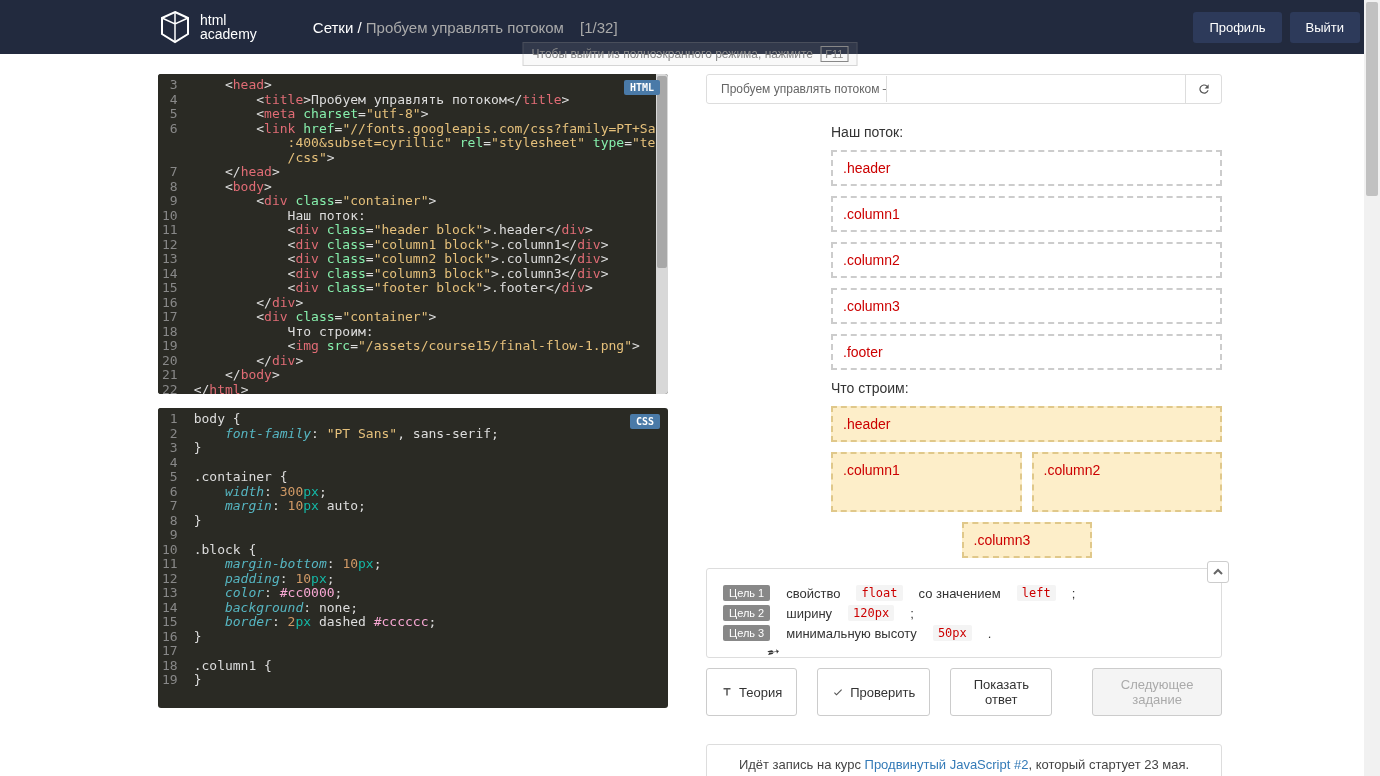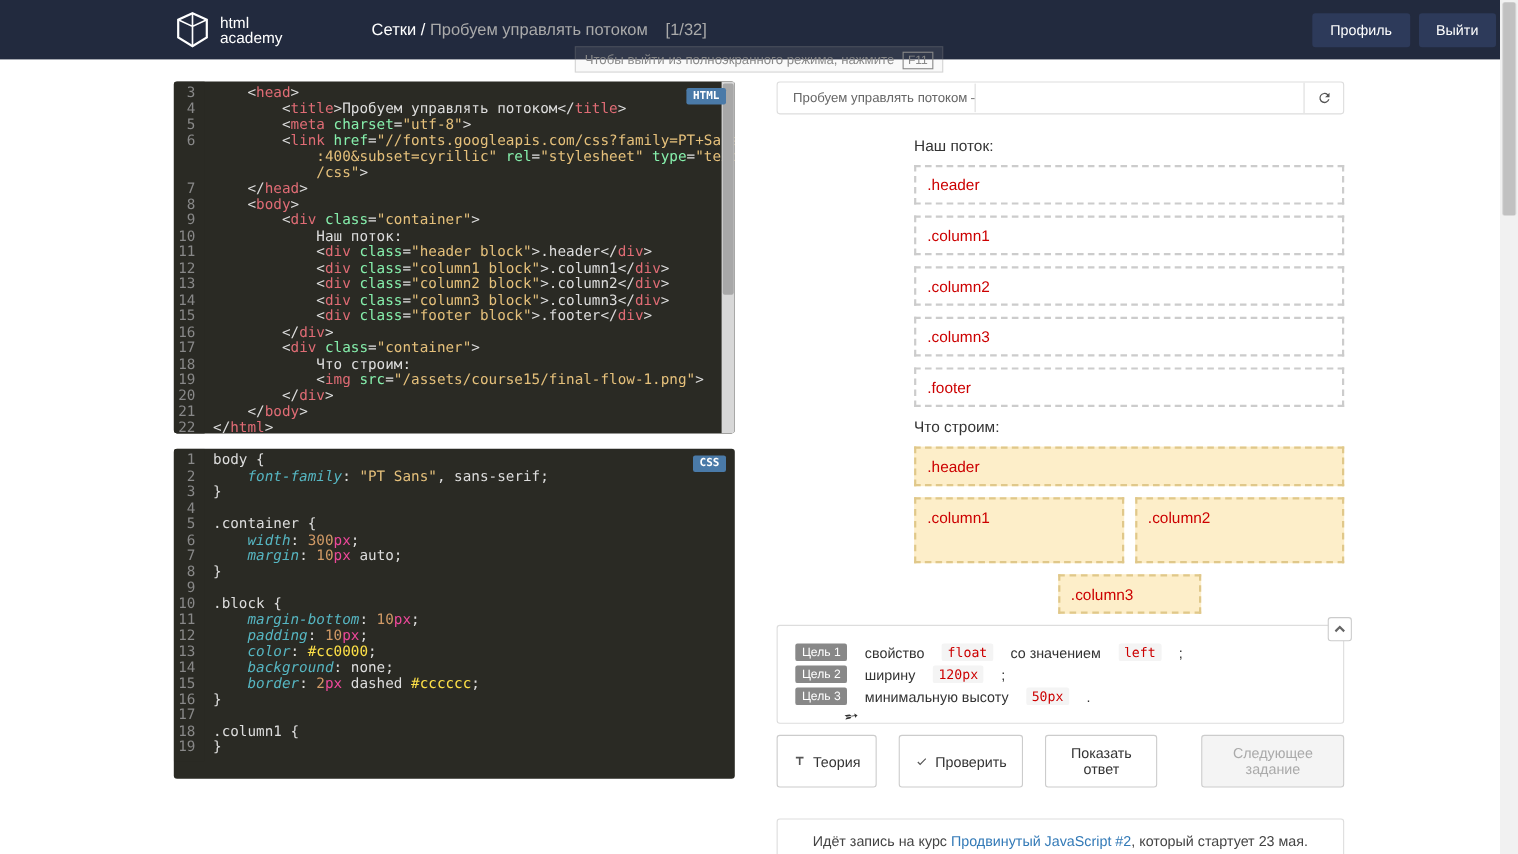--- a/index.html
+++ b/index.html
@@ -2,21 +2,21 @@
 <html><head>
 <meta charset="utf-8">
 <style>
 * { margin: 0; padding: 0; box-sizing: border-box; }
 body { font-family: Arial, sans-serif; background: #fff; font-size: 13px; }
 
 .topbar { background: #222a3e; height: 54px; display: flex; align-items: center; padding: 0 20px; color: #fff; }
 .logo-wrap { display: flex; align-items: center; gap: 10px; margin-left: 140px; }
 .logo-icon { width: 30px; height: 34px; }
 .logo-text { display: flex; flex-direction: column; line-height: 1; font-size: 14px; }
-.breadcrumb-wrap { margin-left: 81px; font-size: 15px; }
+.breadcrumb-wrap { margin-left: 56px; font-size: 15px; }
 .breadcrumb-wrap .bc-main { color: #fff; }
 .breadcrumb-wrap .bc-sub { color: #aaa; }
 .breadcrumb-wrap .bc-count { color: #aaa; margin-left: 12px; }
 .exit-hint { position: absolute; left: 50%; transform: translateX(-50%); top: 42px; color: #888; font-size: 12px; background: rgba(200,200,200,0.1); padding: 4px 8px; border: 1px solid rgba(128,128,128,0.3); }
 .exit-hint .key { border: 1px solid #888; padding: 1px 4px; margin-left: 4px; font-size: 11px; }
 .topbar-spacer { flex: 1; }
 .topbar-btn { background: #2d3a5a; color: #fff; border: none; padding: 8px 16px; margin-left: 8px; border-radius: 3px; cursor: pointer; font-size: 13px; }
 
 .main { display: flex; padding: 20px 158px 0; gap: 38px; }
 .left-col { width: 510px; display: flex; flex-direction: column; gap: 14px; }
@@ -33,23 +33,23 @@
 
 
 .t-punct { color: #ddd; }
 .t-tag { color: #e06c75; }
 .t-attr { color: #86efac; }
 .t-str { color: #e5c07b; }
 .t-text { color: #ddd; }
 .t-sel { color: #ddd; }
 .t-prop { color: #56b6c2; font-style: italic; }
 .t-num { color: #d19a66; }
-.t-unit { color: #ec4899; }
+.t-unit { color: #14b8a6; }
 .t-val { color: #ddd; }
-.t-kw { color: #fde047; }
+.t-kw { color: #f9a8d4; }
 
 
 .preview-bar { display: flex; align-items: center; border: 1px solid #ddd; border-radius: 3px; overflow: hidden; height: 30px; }
 .preview-tab { padding: 6px 14px; font-size: 12px; color: #666; border-right: 1px solid #ddd; background: #fff; white-space: nowrap; overflow: hidden; width: 180px; }
 .preview-bar-spacer { flex: 1; }
 .refresh-btn { width: 36px; height: 100%; display: flex; align-items: center; justify-content: center; border-left: 1px solid #ddd; cursor: pointer; }
 
 .preview-body { border: 0 solid #ddd; padding: 10px 0 0 125px; }
 .preview-title { font-size: 14px; color: #333; margin-bottom: 10px; }
 .dashed-box { border: 2px dashed #ccc; color: #c00; padding: 8px 10px; margin-bottom: 10px; font-size: 14px; background: #fff; }

